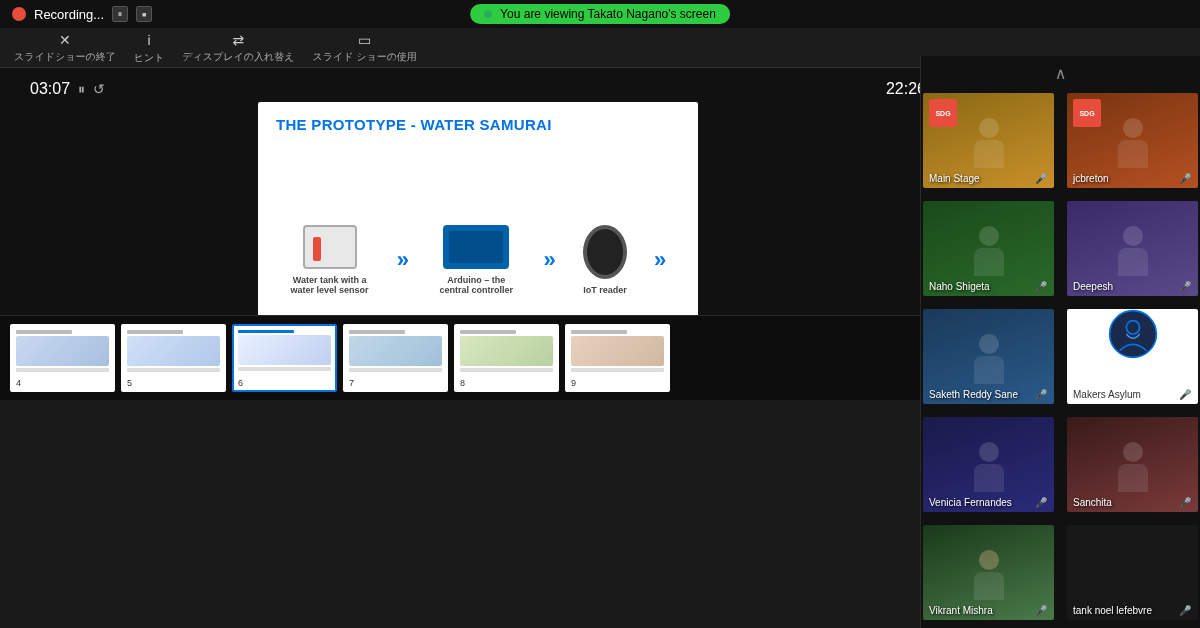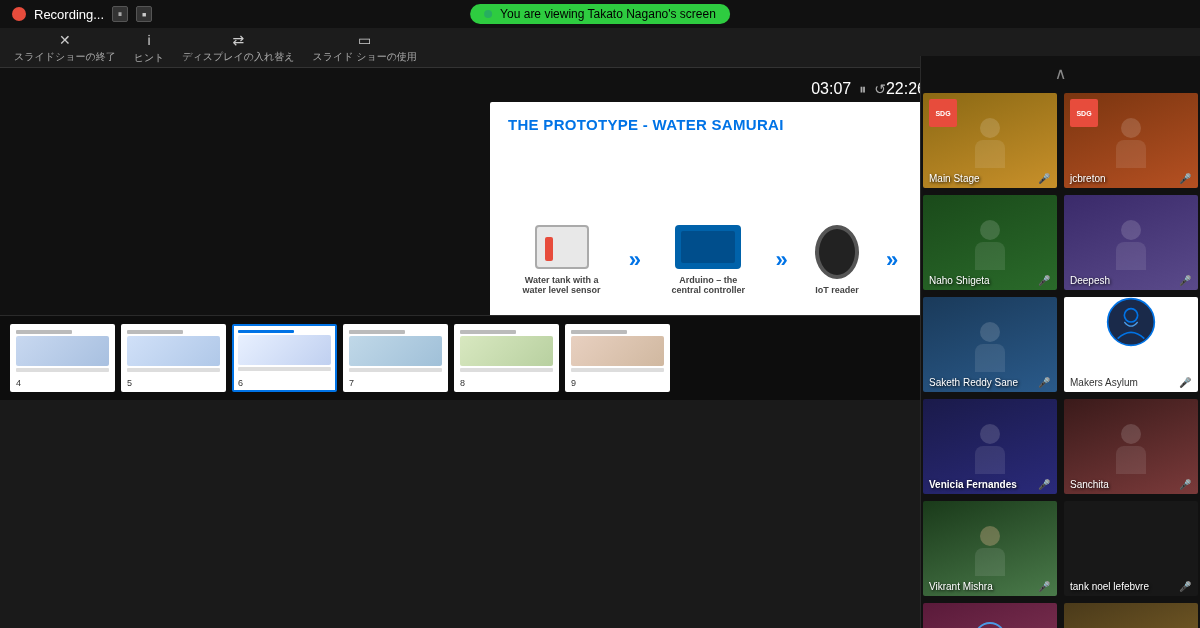--- a/index.html
+++ b/index.html
@@ -143,21 +143,20 @@
       flex: 1;
       overflow: hidden;
     }
 
     
     .slide-view-area {
       flex: 1;
       display: flex;
       flex-direction: column;
       padding: 8px 0 0 16px;
-      align-items: flex-end;
     }
 
     .slide-time-bar {
       display: flex;
       justify-content: space-between;
       align-items: center;
       padding: 4px 14px 4px 14px;
       font-size: 16px;
       color: #fff;
     }
@@ -461,21 +460,21 @@
       padding: 8px;
       color: #888;
       font-size: 16px;
       cursor: pointer;
     }
     .participants-grid {
       flex: 1;
       overflow-y: auto;
       display: grid;
       grid-template-columns: 1fr 1fr;
-      gap: 7px;
+      gap: 13px;
       padding: 2px;
     }
     .participant-tile {
       position: relative;
       height: 95px;
       background: #2a2a2a;
       overflow: hidden;
       border-radius: 2px;
     }
     .participant-tile .p-name {
@@ -493,21 +492,21 @@
       color: #e74c3c;
       z-index: 2;
     }
     
     .tile-bg-1 { background: linear-gradient(160deg, #8B6914 0%, #c8902a 100%); }
     .tile-bg-2 { background: linear-gradient(160deg, #7a3510 0%, #b55022 100%); }
     .tile-bg-3 { background: linear-gradient(160deg, #1a4a1a 0%, #2a6a2a 100%); }
     .tile-bg-4 { background: linear-gradient(160deg, #3a2a6a 0%, #5a4a8a 100%); }
     .tile-bg-5 { background: linear-gradient(160deg, #1a3a5a 0%, #2a5a8a 100%); }
     .tile-bg-6 { background: linear-gradient(160deg, #5a1a3a 0%, #8a3a5a 100%); }
-    .tile-bg-7 { background: linear-gradient(160deg, #1a1a4a 0%, #2a2a7a 100%); font-weight: bold; }
+    .tile-bg-7 { background: linear-gradient(160deg, #1a1a4a 0%, #2a2a7a 100%); }
     .tile-bg-8 { background: linear-gradient(160deg, #3a1a1a 0%, #7a3a3a 100%); }
     .tile-bg-9 { background: linear-gradient(160deg, #1a3a1a 0%, #4a7a4a 100%); }
     .tile-bg-10 { background: linear-gradient(160deg, #4a3a1a 0%, #8a6a2a 100%); }
     .tile-bg-dark { background: #181818; }
 
     
     .person-silhouette {
       position: absolute;
       bottom: 20px;
       left: 50%;

